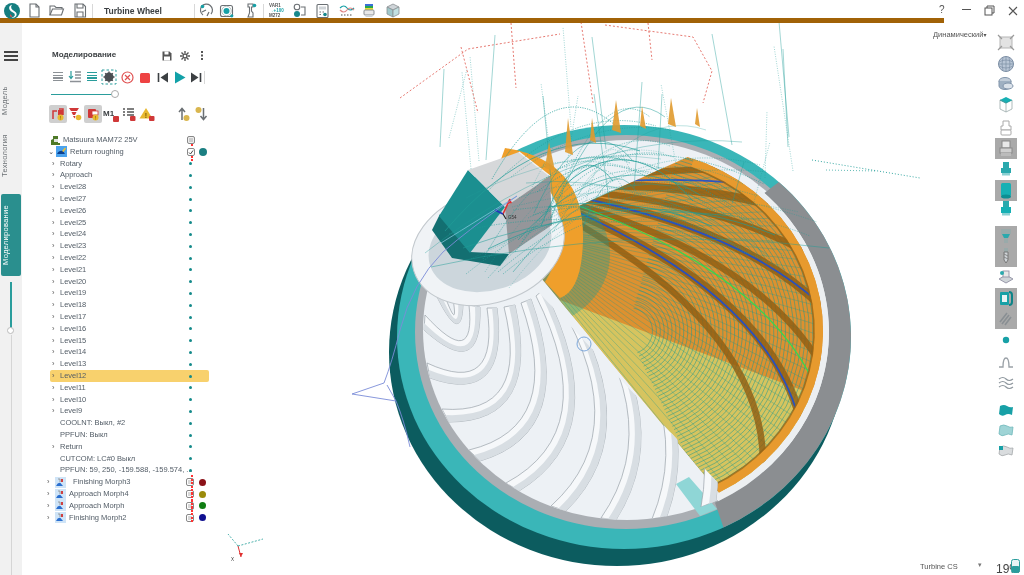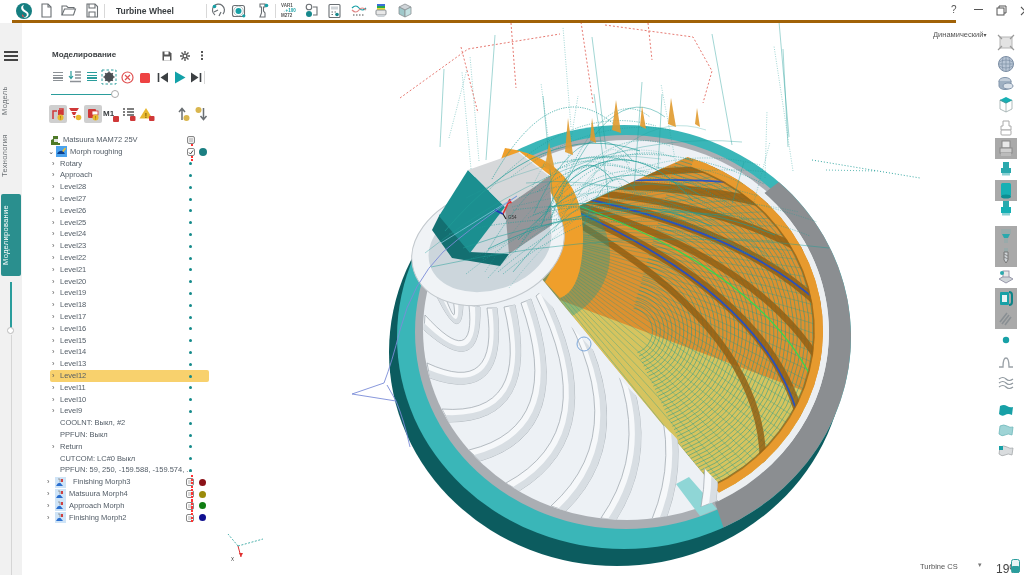--- a/index.html
+++ b/index.html
@@ -1,19 +1,19 @@
 <!DOCTYPE html>
 <html><head><meta charset="utf-8"><style>
 * { margin:0; padding:0; box-sizing:border-box; }
 body { width:1024px; height:575px; font-family:"Liberation Sans", sans-serif; background:#fff; overflow:hidden; position:relative; }
 .tx { position:absolute; font-size:7.5px; color:#525c66; white-space:nowrap; }
 .vtab { position:absolute; left:0; width:22px; writing-mode:vertical-rl; transform:rotate(180deg); font-size:7.5px; text-align:center; letter-spacing:0.3px; }
 </style></head>
 <body>
-<div style="position:absolute;left:12px;top:0;width:944px;height:23px;background:#fff;border-bottom:3px solid #a16207">
+<div style="position:absolute;left:0;top:0;width:944px;height:23px;background:#fff;border-bottom:5px solid #a16207">
 <svg style="position:absolute;left:4px;top:3px" width="16" height="16" viewBox="0 0 16 16">
       <circle cx="8" cy="8" r="8" fill="#157e80"></circle>
       <path d="M8.2 1.5 Q4 3 5.5 6.5 Q6.5 8.5 9 9.5 Q11.5 10.6 10.8 12.6 Q10.2 14.3 7.5 14.6 Q11 15.5 12.3 12.8 Q13.5 10 10.5 8.2 Q8 6.8 7.3 5.2 Q6.6 3.3 8.2 1.5 Z" fill="#fff"></path>
       <path d="M6.2 11 Q5.2 12.8 7 14.3 L8.5 13.2 Q6.8 12.4 6.2 11 Z" fill="#e05050"></path>
     </svg>
 <svg style="position:absolute;left:26px;top:2px" width="17" height="17" viewBox="0 0 17 17">
       <path d="M4 2 H10 L13 5 V15 H4 Z" fill="none" stroke="#6a6f73" stroke-width="1.1"></path>
       <path d="M10 2 V5 H13" fill="none" stroke="#6a6f73" stroke-width="1.1"></path>
     </svg>
 <svg style="position:absolute;left:48px;top:2px" width="17" height="17" viewBox="0 0 17 17">
@@ -187,21 +187,21 @@
         <rect x="0.5" y="0.5" width="7" height="7" rx="1.5" fill="#eee" stroke="#888"></rect>
         <path d="M2 3 H6 M2 5 H6" stroke="#999" stroke-width="0.8"></path>
       </svg>
       <div style="position:absolute;left:169px;top:121.0px;width:1.5px;height:6px;background:repeating-linear-gradient(#f33 0 2px,transparent 2px 3.5px)"></div>
 <div class="tx" style="left:26px;top:123.8px;color:#555">⌄</div>
       <svg style="position:absolute;left:34px;top:123.3px" width="11" height="11" viewBox="0 0 11 11">
         <rect width="11" height="11" fill="#4ba3ee"></rect>
         <path d="M1 8 Q3 4 7 5 L9 8 Z" fill="#0b3f8f"></path>
         <path d="M6 5 L9 1.5 L10 2.5 L7.5 6 Z" fill="#f0c030"></path>
       </svg>
-      <div class="tx" style="left:48px;top:123.8px">Morph roughing</div>
+      <div class="tx" style="left:48px;top:123.8px">Return roughing</div>
       <svg style="position:absolute;left:165px;top:124.8px" width="8" height="8" viewBox="0 0 8 8">
         <rect x="0.5" y="0.5" width="7" height="7" rx="1.5" fill="#fff" stroke="#888"></rect>
         <path d="M2 4.5 L3.5 6 L6 2.5" stroke="#444" stroke-width="1" fill="none"></path>
       </svg>
       <div style="position:absolute;left:169px;top:132.8px;width:1.5px;height:6px;background:repeating-linear-gradient(#f33 0 2px,transparent 2px 3.5px)"></div>
       <div style="position:absolute;left:177px;top:124.8px;width:8px;height:8px;border-radius:50%;background:#1b7f82"></div>
 <div class="tx" style="left:30px;top:135.6px;color:#555">›</div>
       <div class="tx" style="left:38px;top:135.6px">Rotary</div>
       <div style="position:absolute;left:167px;top:139.1px;width:3px;height:3px;border-radius:50%;background:#148a8a"></div>
 <div class="tx" style="left:30px;top:147.4px;color:#555">›</div>
@@ -292,21 +292,21 @@
         <path d="M2 3 H6 M2 5 H6" stroke="#999" stroke-width="0.8"></path>
       </svg>
       <div style="position:absolute;left:177px;top:455.7px;width:7px;height:7px;border-radius:50%;background:#8b1218"></div>
 <div class="tx" style="left:25px;top:466.0px;color:#555">›</div>
       <svg style="position:absolute;left:33px;top:465.5px" width="11" height="11" viewBox="0 0 11 11">
         <rect width="11" height="11" fill="#cfe4f7"></rect>
         <path d="M1 9 Q3 5 5.5 6 L8 9 Z" fill="#2a6fd0"></path>
         <path d="M6 2 L8 2 L8 5 L6 5 Z" fill="#d04040"></path>
         <path d="M3 2 L5 2 L5 5" stroke="#888" fill="none" stroke-width="0.8"></path>
       </svg>
-      <div class="tx" style="left:47px;top:466.0px">Matsuura Morph4</div>
+      <div class="tx" style="left:47px;top:466.0px">Approach Morph4</div>
       <svg style="position:absolute;left:164px;top:467.0px" width="8" height="8" viewBox="0 0 8 8">
         <rect x="0.5" y="0.5" width="7" height="7" rx="1.5" fill="#fff" stroke="#888"></rect>
         <path d="M2 3 H6 M2 5 H6" stroke="#999" stroke-width="0.8"></path>
       </svg>
       <div style="position:absolute;left:177px;top:467.5px;width:7px;height:7px;border-radius:50%;background:#9b8b0b"></div>
 <div class="tx" style="left:25px;top:477.8px;color:#555">›</div>
       <svg style="position:absolute;left:33px;top:477.3px" width="11" height="11" viewBox="0 0 11 11">
         <rect width="11" height="11" fill="#cfe4f7"></rect>
         <path d="M1 9 Q3 5 5.5 6 L8 9 Z" fill="#2a6fd0"></path>
         <path d="M6 2 L8 2 L8 5 L6 5 Z" fill="#d04040"></path>

